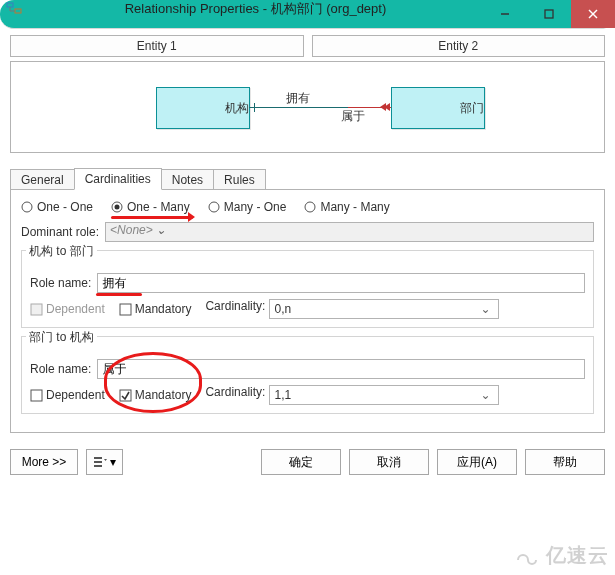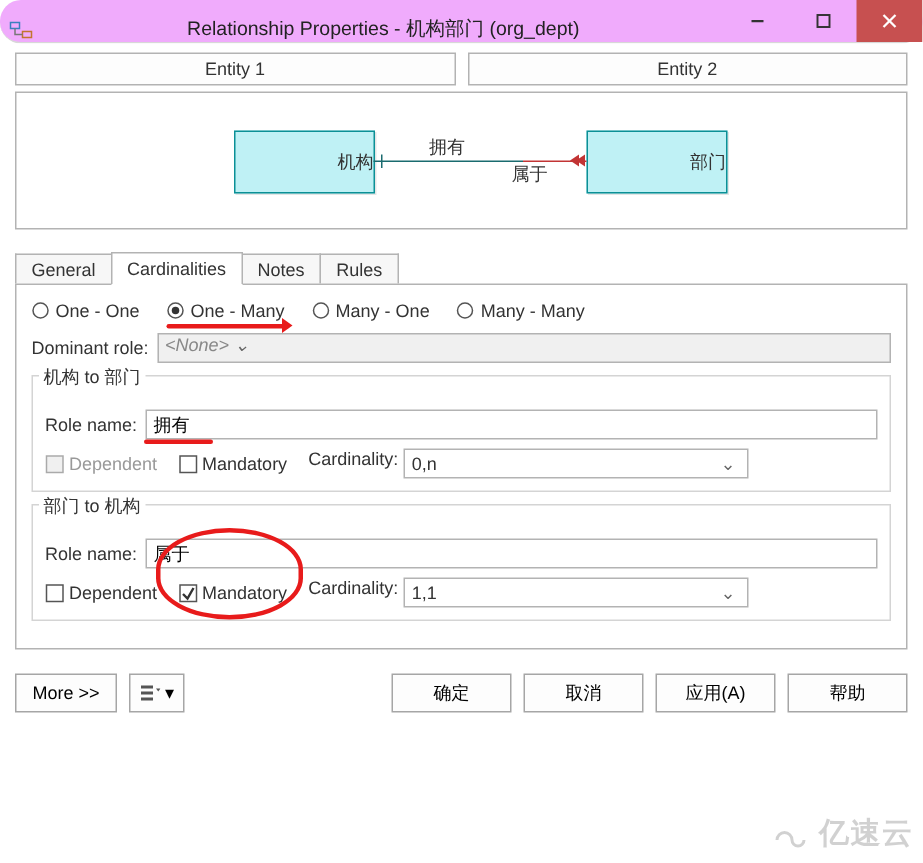--- a/index.html
+++ b/index.html
@@ -17,23 +17,23 @@
   width: 615px; height: 575px;
   font-family: "Segoe UI", "Microsoft YaHei", Tahoma, sans-serif;
   font-size: 12px;
   color: var(--text);
   background: var(--bg);
   overflow: hidden;
 }
 
 .titlebar {
   height: 28px;
-  background: #f0abfc;
+  background: #14b8a6;
   display: flex;
-  align-items: flex-end;
+  align-items: flex-start;
   border-bottom: 1px solid #d8d8d8;
   border-radius: 14px;
 }
 .titlebar .app-icon {
   width: 16px; height: 16px;
   margin: 0 6px;
   display:flex;align-items:center;justify-content:center;
 }
 .titlebar .title {
   flex: 1;

